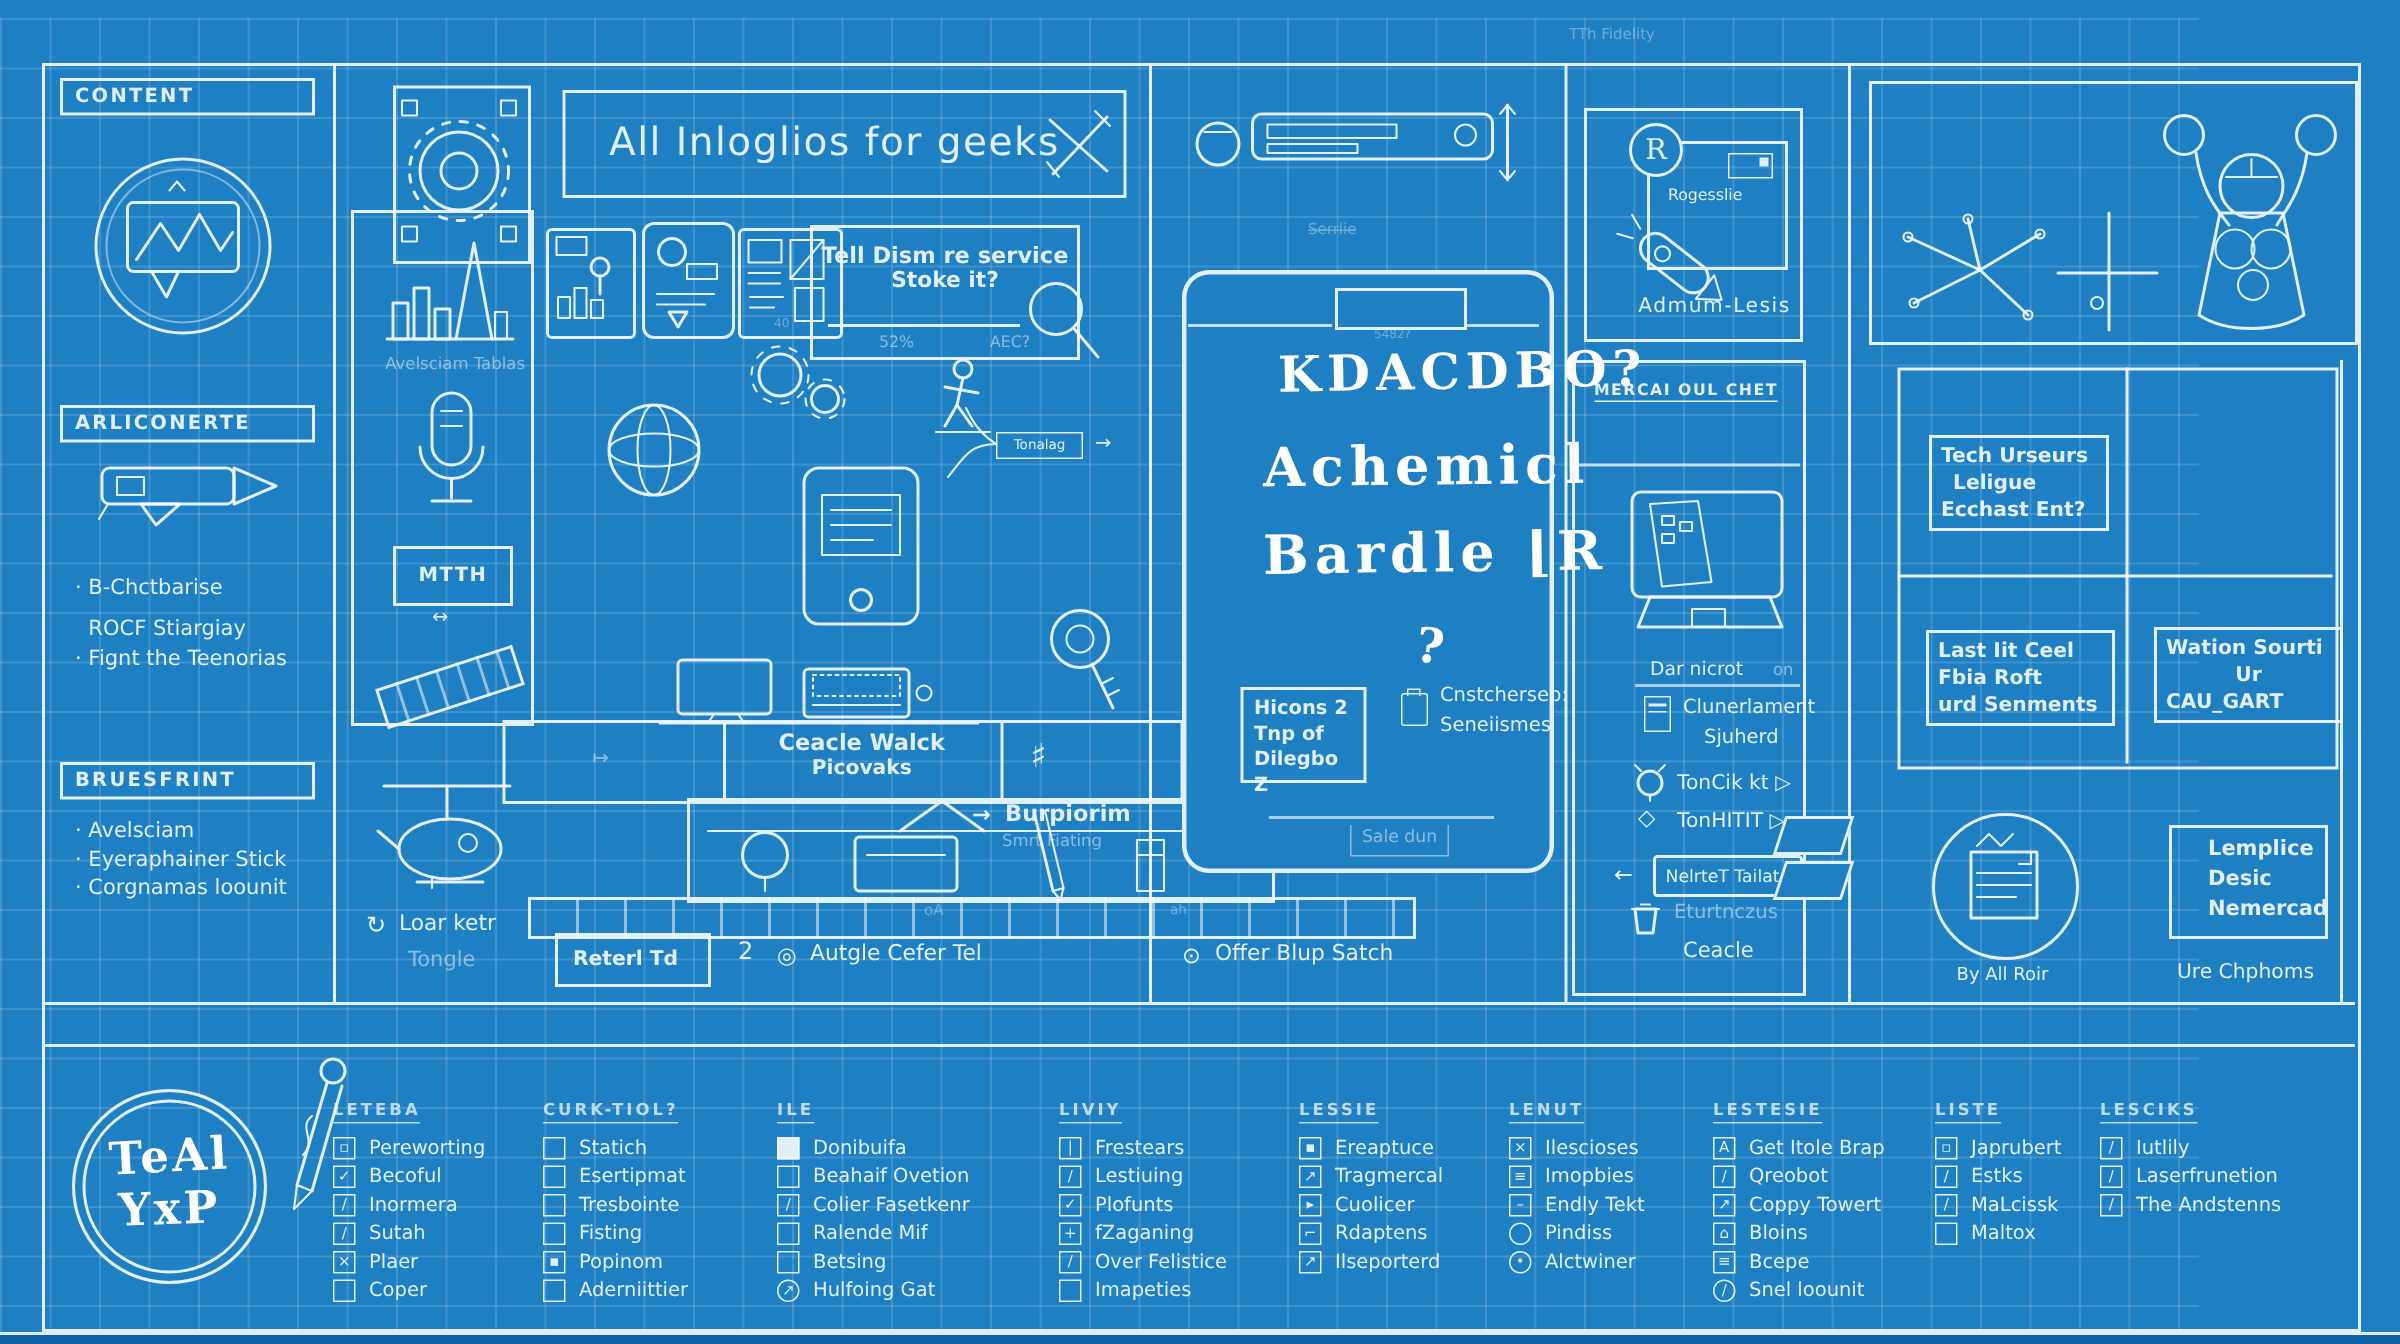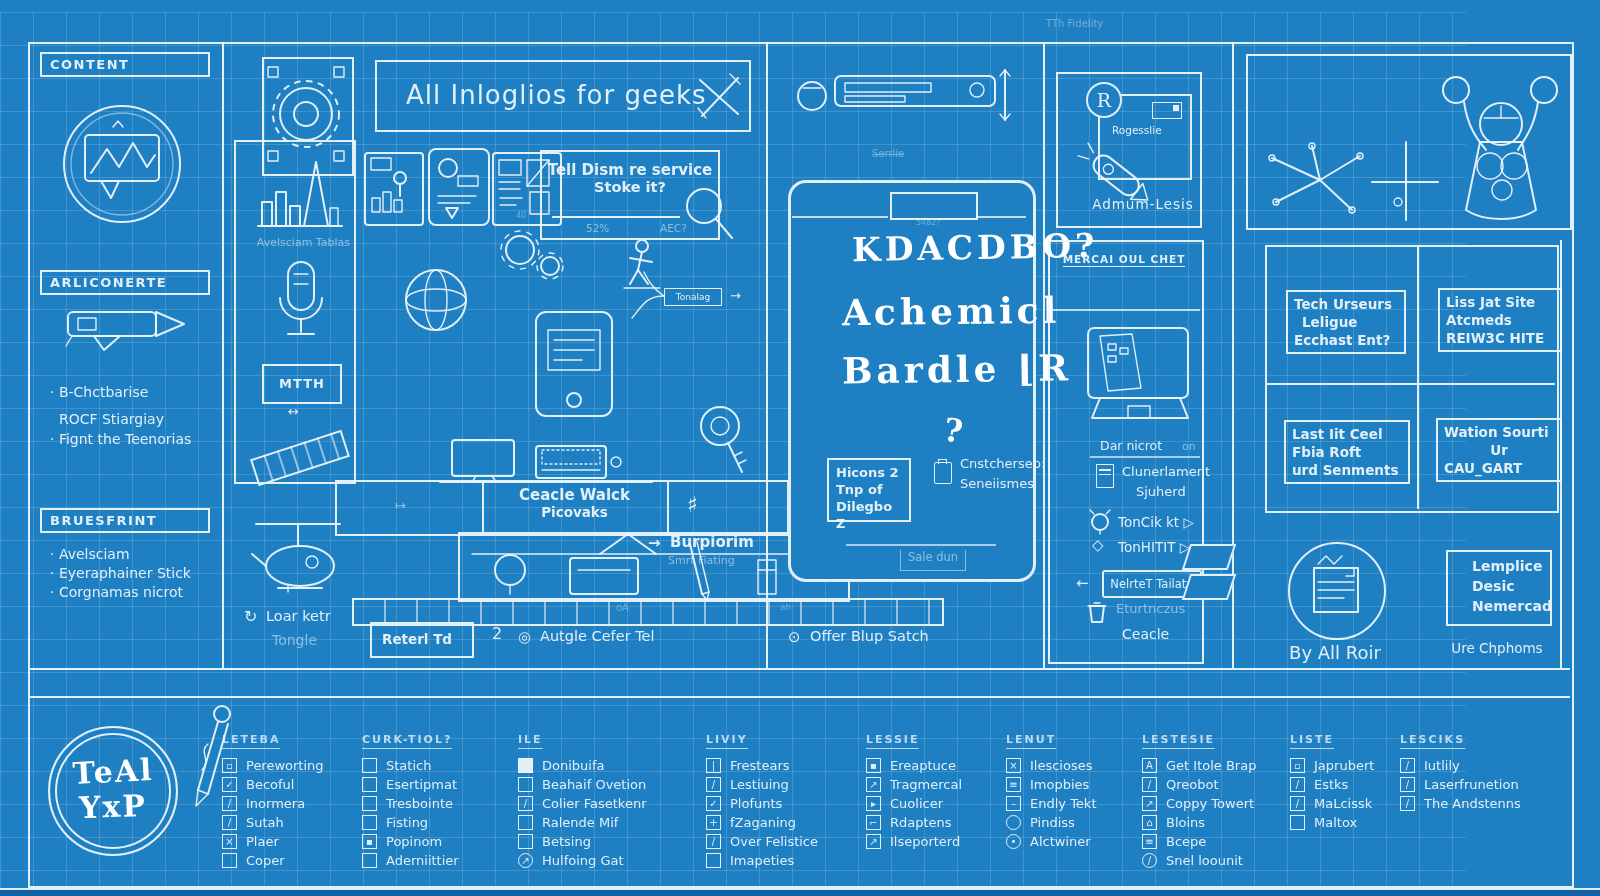--- a/index.html
+++ b/index.html
@@ -74,21 +74,21 @@
     <rect x="20" y="18" width="18" height="12" class="thin"></rect>
     <polygon points="36,36 46,50 62,36"></polygon>
     <line x1="14" y1="36" x2="8" y2="46" class="thin"></line>
   </svg>
   <div class="p it" style="left:50px;top:372px">· <span>B-Chctbarise</span></div>
   <div class="p it" style="left:50px;top:399px">&nbsp;&nbsp;<span>ROCF Stiargiay</span></div>
   <div class="p it" style="left:50px;top:419px">· <span>Fignt the Teenorias</span></div>
   <div class="p sec" style="left:40px;top:496px;width:150px">BRUESFRINT</div>
   <div class="p it" style="left:50px;top:534px">· <span>Avelsciam</span></div>
   <div class="p it" style="left:50px;top:553px">· <span>Eyeraphainer Stick</span></div>
-  <div class="p it" style="left:50px;top:572px">· <span>Corgnamas nicrot</span></div>
+  <div class="p it" style="left:50px;top:572px">· <span>Corgnamas loounit</span></div>
 
   <div class="p bx" style="left:262px;top:45px;width:88px;height:115px"></div>
   <svg class="sk p" style="left:262px;top:45px" width="88" height="115">
     <circle cx="44" cy="57" r="26"></circle>
       <circle cx="44" cy="57" r="12"></circle>
       <circle cx="44" cy="57" r="33" class="teeth"></circle>
     <rect x="6" y="10" width="10" height="10" class="thin"></rect>
       <rect x="72" y="10" width="10" height="10" class="thin"></rect>
     <rect x="6" y="94" width="10" height="10" class="thin"></rect>
       <rect x="72" y="94" width="10" height="10" class="thin"></rect>
@@ -400,46 +400,41 @@
   </svg>
 
   <div class="p bx" style="left:1265px;top:233px;width:290px;height:264px"></div>
   <div class="p vl" style="left:1417px;top:233px;height:264px"></div>
   <div class="p hl" style="left:1265px;top:371px;width:290px"></div>
   <div class="p bx gridbox-lines" style="left:1286px;top:278px;width:104px">
     <div>Tech Urseurs</div>
     <div style="padding-left:8px">Leligue</div>
     <div>Ecchast Ent?</div>
   </div>
-  <div class="p bx gridbox-lines" style="left:1438px;top:276px;width:108px">
-    <div>Liss Jat Site</div>
-    <div>Atcmeds</div>
-    <div>REIW3C HITE</div>
-  </div>
   <div class="p bx gridbox-lines" style="left:1284px;top:408px;width:110px">
     <div>Last Iit Ceel</div>
     <div>Fbia Roft</div>
     <div>urd Senments</div>
   </div>
   <div class="p bx gridbox-lines" style="left:1436px;top:406px;width:110px">
     <div>Wation Sourti</div>
     <div class="ctr">Ur</div>
     <div>CAU_GART</div>
   </div>
 
   <div class="p" style="left:1288px;top:530px;width:94px;height:94px;border:2.5px solid var(--ln);border-radius:50%"></div>
   <svg class="sk p" style="left:1288px;top:530px" width="94" height="94">
     <rect x="26" y="26" width="44" height="44"></rect>
       <polyline points="30,22 38,14 46,22 54,14" class="thin"></polyline>
     <line x1="30" y1="40" x2="66" y2="40" class="thin"></line>
       <line x1="30" y1="48" x2="66" y2="48" class="thin"></line>
       <line x1="30" y1="56" x2="56" y2="56" class="thin"></line>
     <polyline points="58,34 66,34 66,26" class="thin"></polyline>
   </svg>
-  <div class="p ctr" style="left:1280px;top:630px;width:110px;font-size:18px">By All Roir</div>
+  <div class="p ctr" style="left:1280px;top:630px;width:110px;font-size:12px">By All Roir</div>
   <div class="p bx" style="left:1446px;top:538px;width:102px;height:72px">
     <div style="padding:4px 24px;font-size:14px;font-weight:bold;line-height:20px">
       <div>Lemplice</div>
       <div>Desic</div>
       <div>Nemercad</div>
     </div>
   </div>
   <div class="p ctr" style="left:1442px;top:628px;width:110px;font-size:13.5px">Ure Chphoms</div>
 
   <div class="p" style="left:48px;top:714px;width:126px;height:126px;border:2.5px solid var(--ln);border-radius:50%;box-shadow:inset 0 0 0 5px var(--bg),inset 0 0 0 7px var(--ln)">

